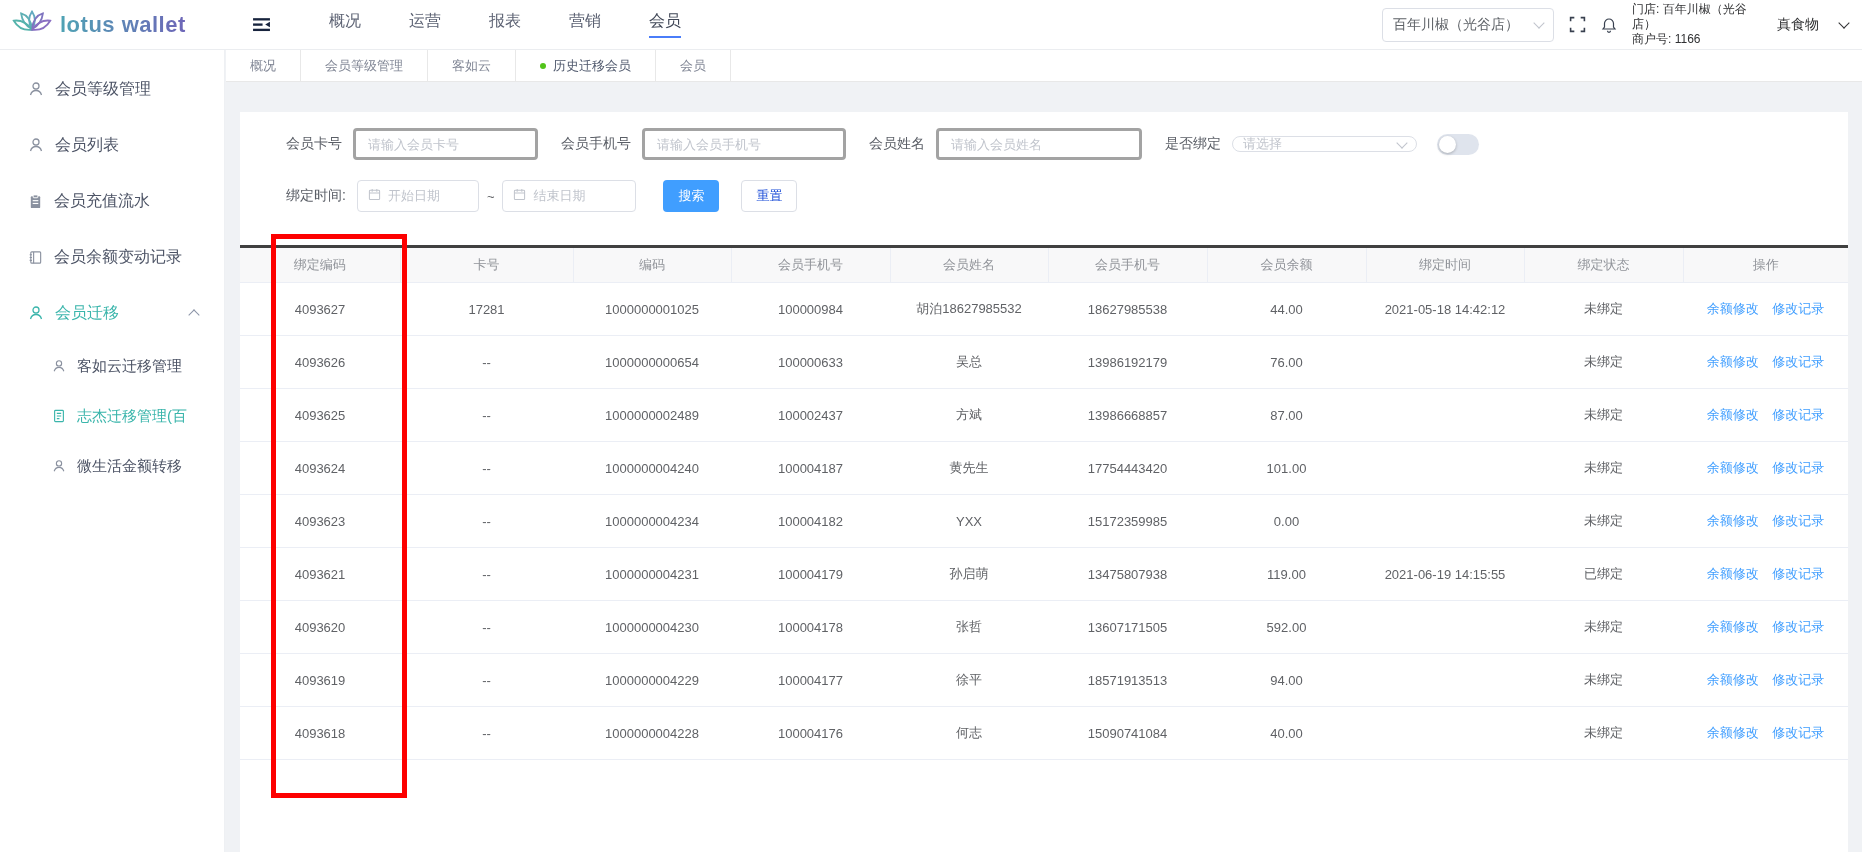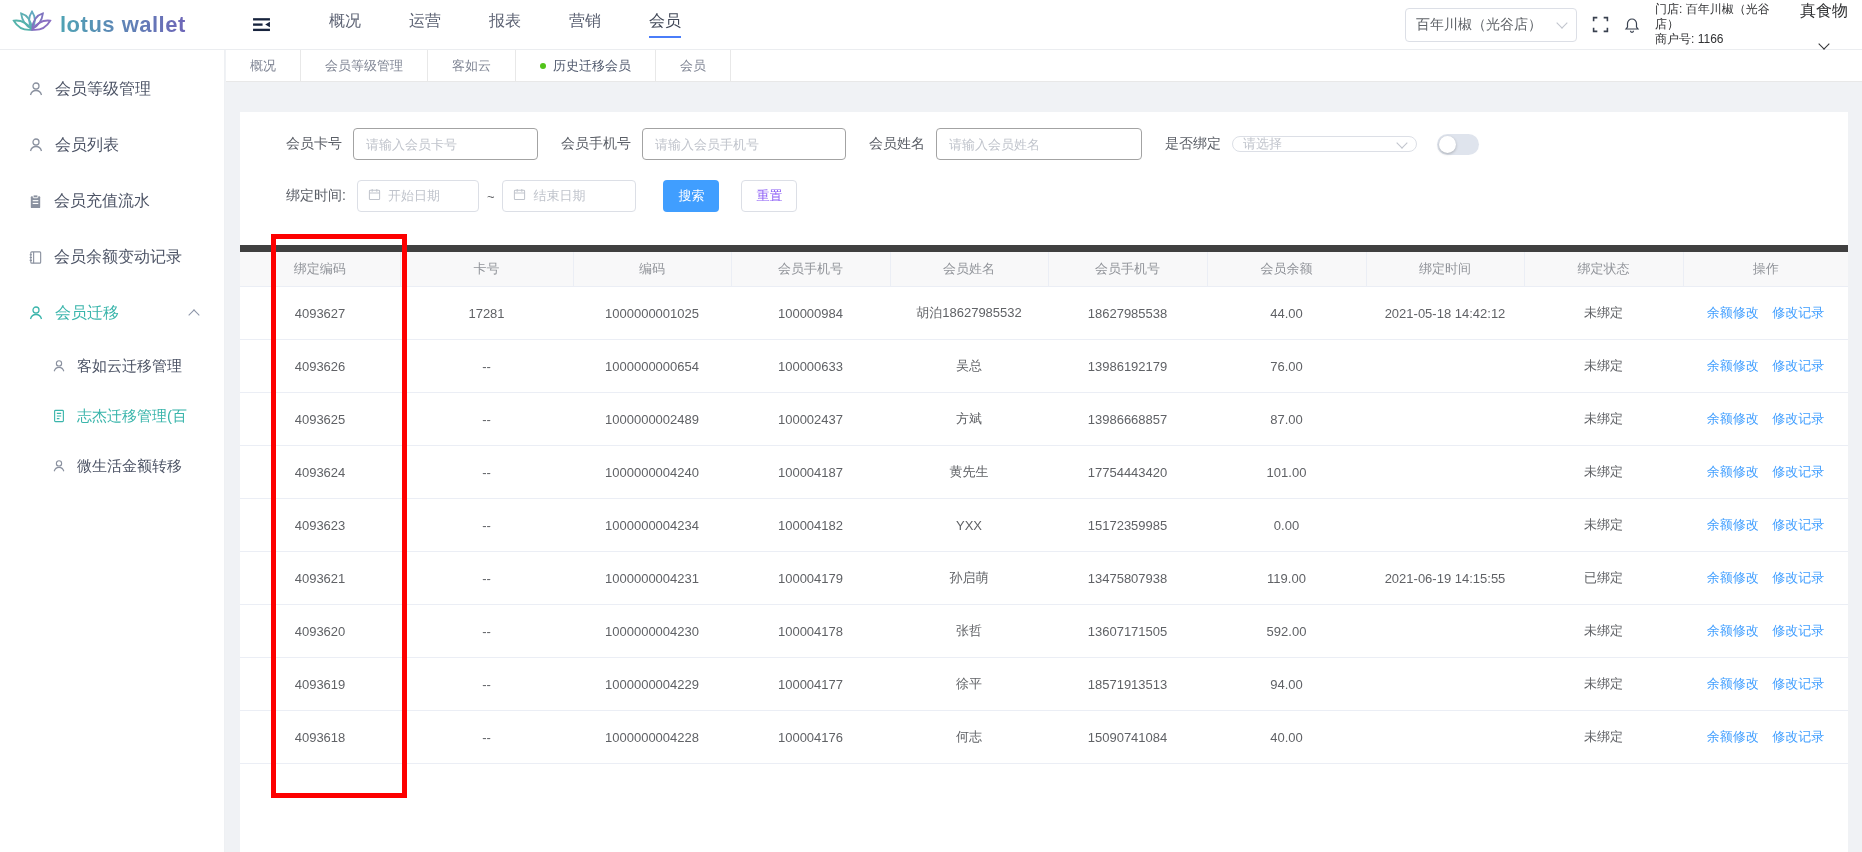--- a/index.html
+++ b/index.html
@@ -12,21 +12,21 @@
   .logo-text{font-size:22px;font-weight:bold;letter-spacing:.5px;background:linear-gradient(90deg,#4fa3b4,#6e66b8);-webkit-background-clip:text;background-clip:text;color:transparent;}
   .collapse{margin-left:28px;color:#17233d;display:flex;align-items:center;cursor:pointer;}
   .topnav{display:flex;margin-left:58px;gap:48px;}
   .topnav .nav-item{font-size:16px;color:#5c6273;cursor:pointer;padding-bottom:4px;border-bottom:2px solid transparent;}
   .topnav .nav-item.active{color:#3f4656;border-bottom:2px solid #4a7df9;}
   .hright{margin-left:auto;display:flex;align-items:center;gap:15px;padding-right:14px;}
   .hselect{width:172px;height:34px;border:1px solid #dcdfe6;border-radius:4px;display:flex;align-items:center;padding:0 10px;font-size:14px;color:#5f6368;cursor:pointer;box-sizing:border-box;}
   .hselect .chev{margin-left:auto;color:#c0c4cc;}
   .hicon{color:#38404f;display:flex;align-items:center;cursor:pointer;}
   .storeinfo{width:130px;font-size:12px;color:#303133;line-height:15px;}
-  .account{display:flex;flex-direction:column;align-items:center;font-size:16px;color:#303133;cursor:pointer;gap:21px;}
+  .account{display:flex;align-items:center;font-size:14px;color:#303133;cursor:pointer;gap:21px;}
   .account .chev{color:#303133;}
 
   .chev{display:inline-block;width:7px;height:7px;border-right:1.5px solid currentColor;border-bottom:1.5px solid currentColor;transform:rotate(45deg);margin-top:-3px;}
   .chev.up{transform:rotate(225deg);margin-top:3px;}
 
   
   .sidebar{position:absolute;top:50px;left:0;width:225px;bottom:0;background:#fff;border-right:1px solid #eef0f3;padding-top:11px;box-sizing:border-box;overflow:hidden;}
   .side-item{height:56px;display:flex;align-items:center;padding-left:28px;gap:11px;font-size:16px;color:#4d5466;cursor:pointer;white-space:nowrap;}
   .side-item .sicon{color:#8a919f;display:flex;align-items:center;}
   .side-item.active{color:#3ab5ab;}
@@ -44,35 +44,35 @@
   .tab.active{color:#515a6e;background:#fff;}
   .tabdot{width:6px;height:6px;border-radius:50%;background:#52c41a;display:inline-block;}
 
   .card{position:absolute;top:62px;left:14px;right:14px;bottom:-20px;background:#fff;}
 
   
   .filters{padding:16px 0 0 46px;}
   .frow{display:flex;align-items:center;height:32px;margin-bottom:20px;}
   .fgroup{display:flex;align-items:center;margin-right:23px;}
   .flabel{font-size:14px;color:#5a5e66;margin-right:11px;white-space:nowrap;}
-  .tinput{height:32px;border:1px solid #a3a3a3;border-radius:4px;padding:0 12px;font-size:13px;color:#606266;box-sizing:border-box;outline:none;font-family:inherit;}
+  .tinput{height:32px;border:3px solid #a3a3a3;border-radius:4px;padding:0 12px;font-size:13px;color:#606266;box-sizing:border-box;outline:none;font-family:inherit;}
   .tinput::placeholder{color:#c0c4cc;}
   .fselect{height:16px;border:1px solid #dcdfe6;border-radius:11px;display:flex;align-items:center;padding:0 10px;font-size:13px;color:#c0c4cc;box-sizing:border-box;cursor:pointer;}
   .fselect .chev{margin-left:auto;color:#c0c4cc;}
   .switch{width:42px;height:21px;border-radius:11px;background:#dfe4ed;position:relative;cursor:pointer;margin-left:20px;}
   .switch::after{content:'';position:absolute;left:2px;top:2px;width:17px;height:17px;border-radius:50%;background:#fff;box-shadow:0 1px 3px rgba(0,0,0,.25);}
   .date-box{height:32px;border:1px solid #dcdfe6;border-radius:4px;display:flex;align-items:center;gap:7px;padding:0 10px;font-size:13px;color:#c0c4cc;box-sizing:border-box;width:122px;cursor:pointer;}
   .tilde{margin:0 8px;color:#606266;font-size:13px;}
   .btn{height:32px;border-radius:4px;font-size:13px;padding:0 14px;border:1px solid transparent;cursor:pointer;font-family:inherit;}
   .btn-primary{background:#409eff;color:#fff;margin-left:27px;}
-  .btn-plain{background:#fff;color:#8b5cf6;border-color:#dcdfe6;margin-left:22px;}
+  .btn-plain{background:#fff;color:#1d4ed8;border-color:#dcdfe6;margin-left:22px;}
 
   
   .dtable{width:100%;border-collapse:collapse;margin-top:33px;table-layout:fixed;}
-  .dtable th{height:32px;background:#f8f8f9;color:#909399;font-size:13px;font-weight:normal;text-align:center;border-bottom:1px solid #ebeef5;border-top:7px solid #404040;border-right:1px solid #ebeef5;}
+  .dtable th{height:32px;background:#f8f8f9;color:#909399;font-size:13px;font-weight:normal;text-align:center;border-bottom:1px solid #ebeef5;border-top:3px solid #404040;border-right:1px solid #ebeef5;}
   .dtable th:last-child{border-right:none;}
   .dtable td{height:50px;font-size:13px;color:#606266;text-align:center;border-bottom:1px solid #ebeef5;white-space:nowrap;overflow:hidden;}
   .link{color:#409eff;cursor:pointer;margin:0 5px;text-decoration:none;font-size:13px;}
 
   
   .red-box{position:absolute;left:271px;top:234px;width:136px;height:564px;border:5px solid #fd0000;box-sizing:border-box;z-index:6;pointer-events:none;}
 </style>
 </head>
 <body>
 

